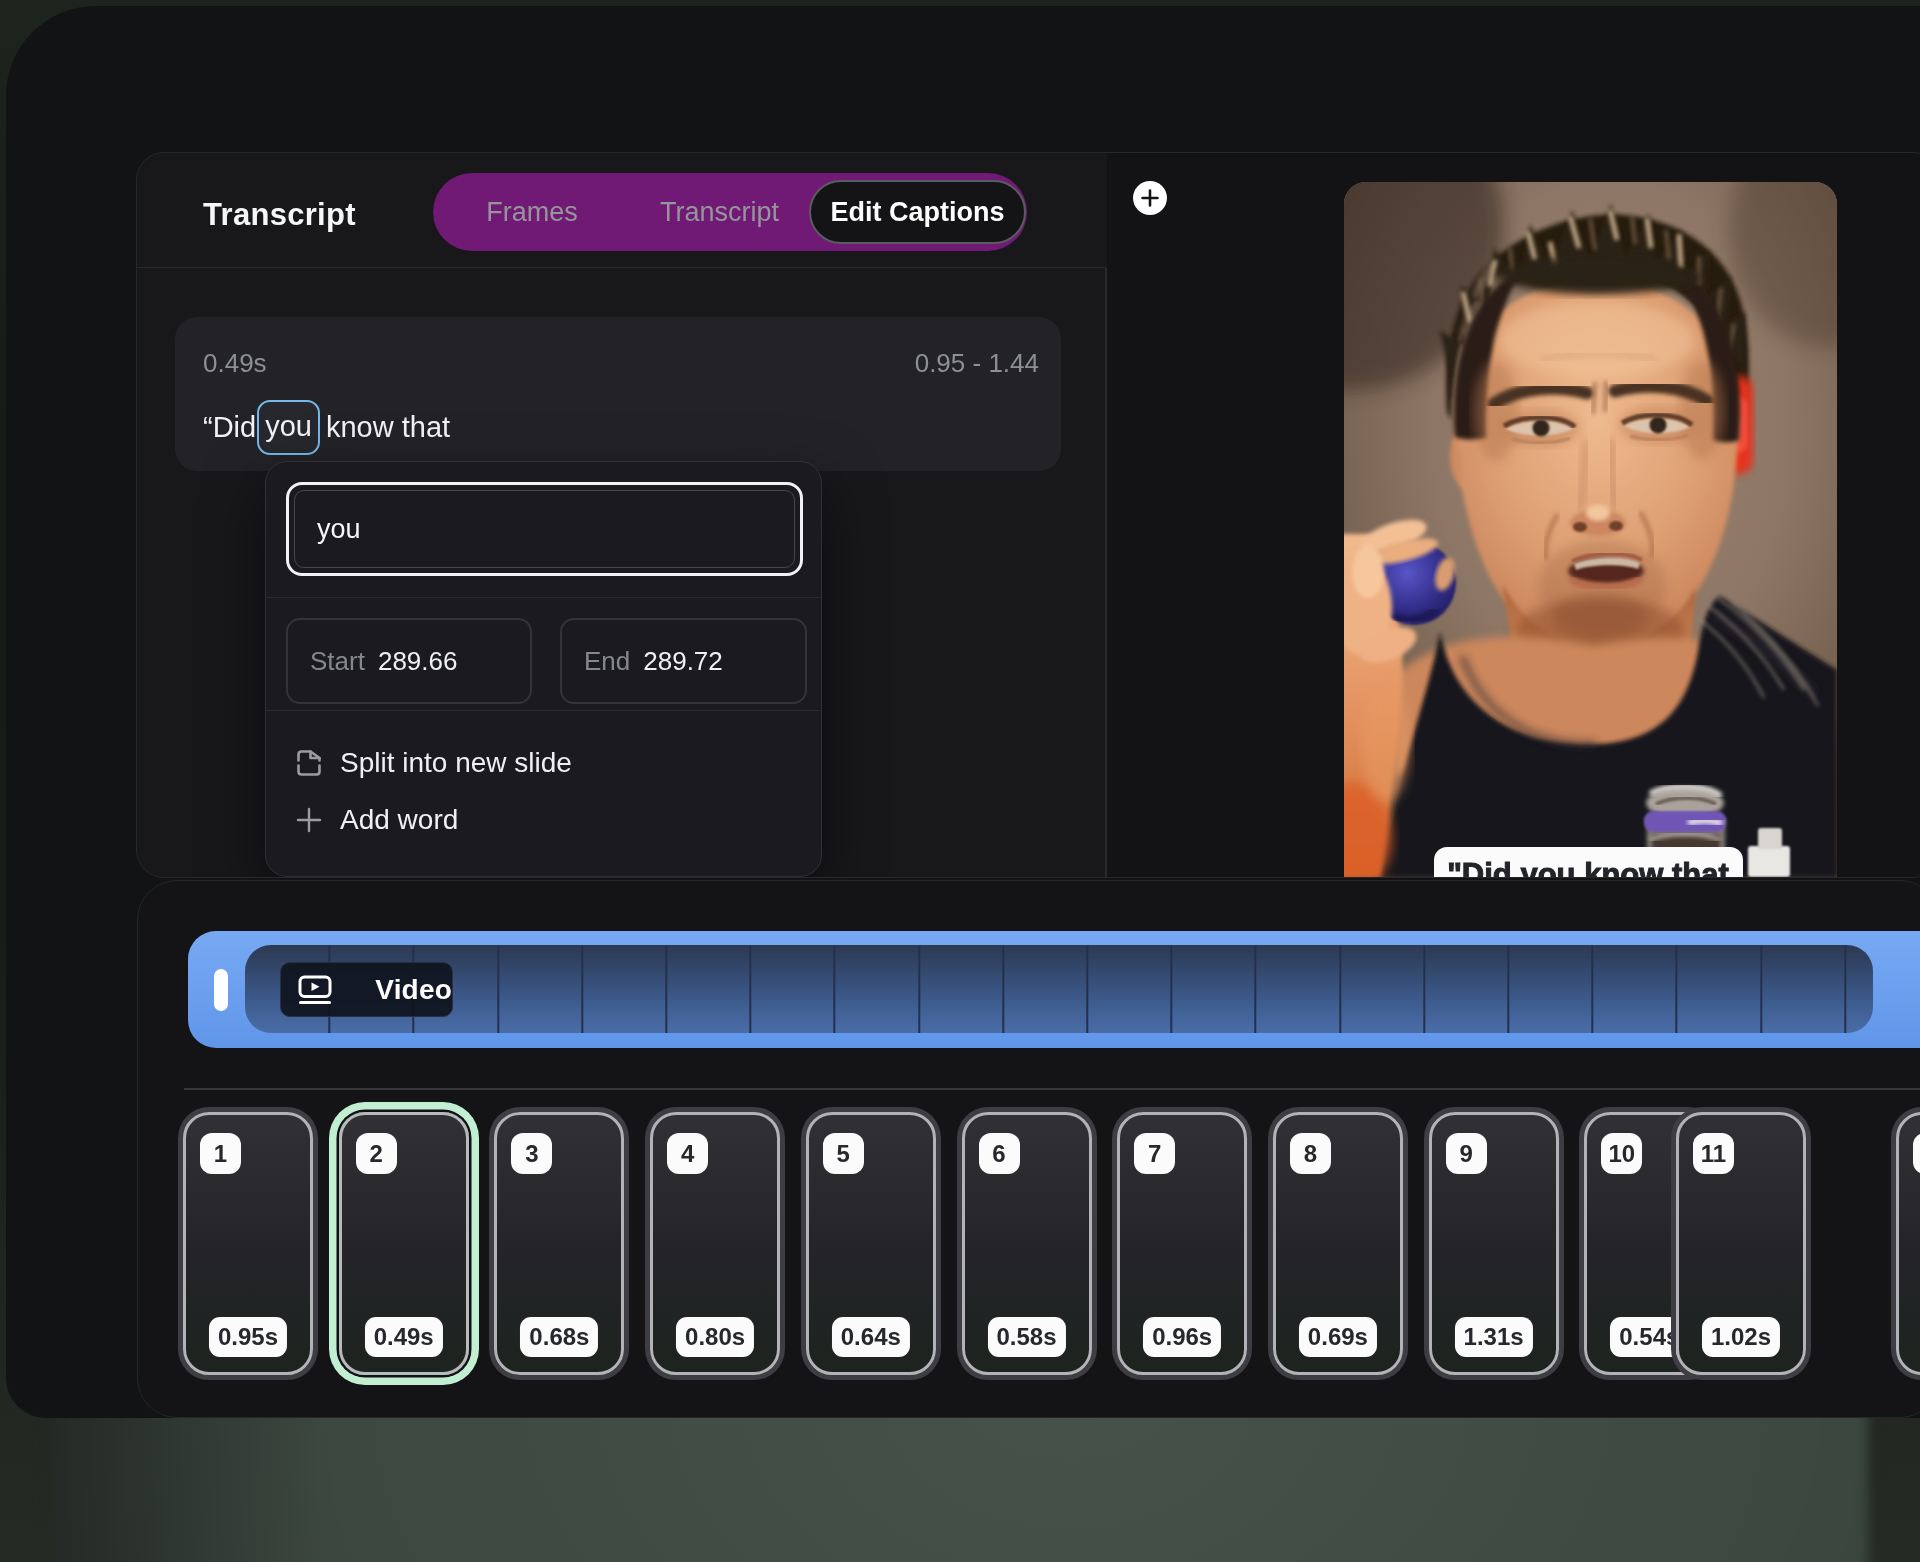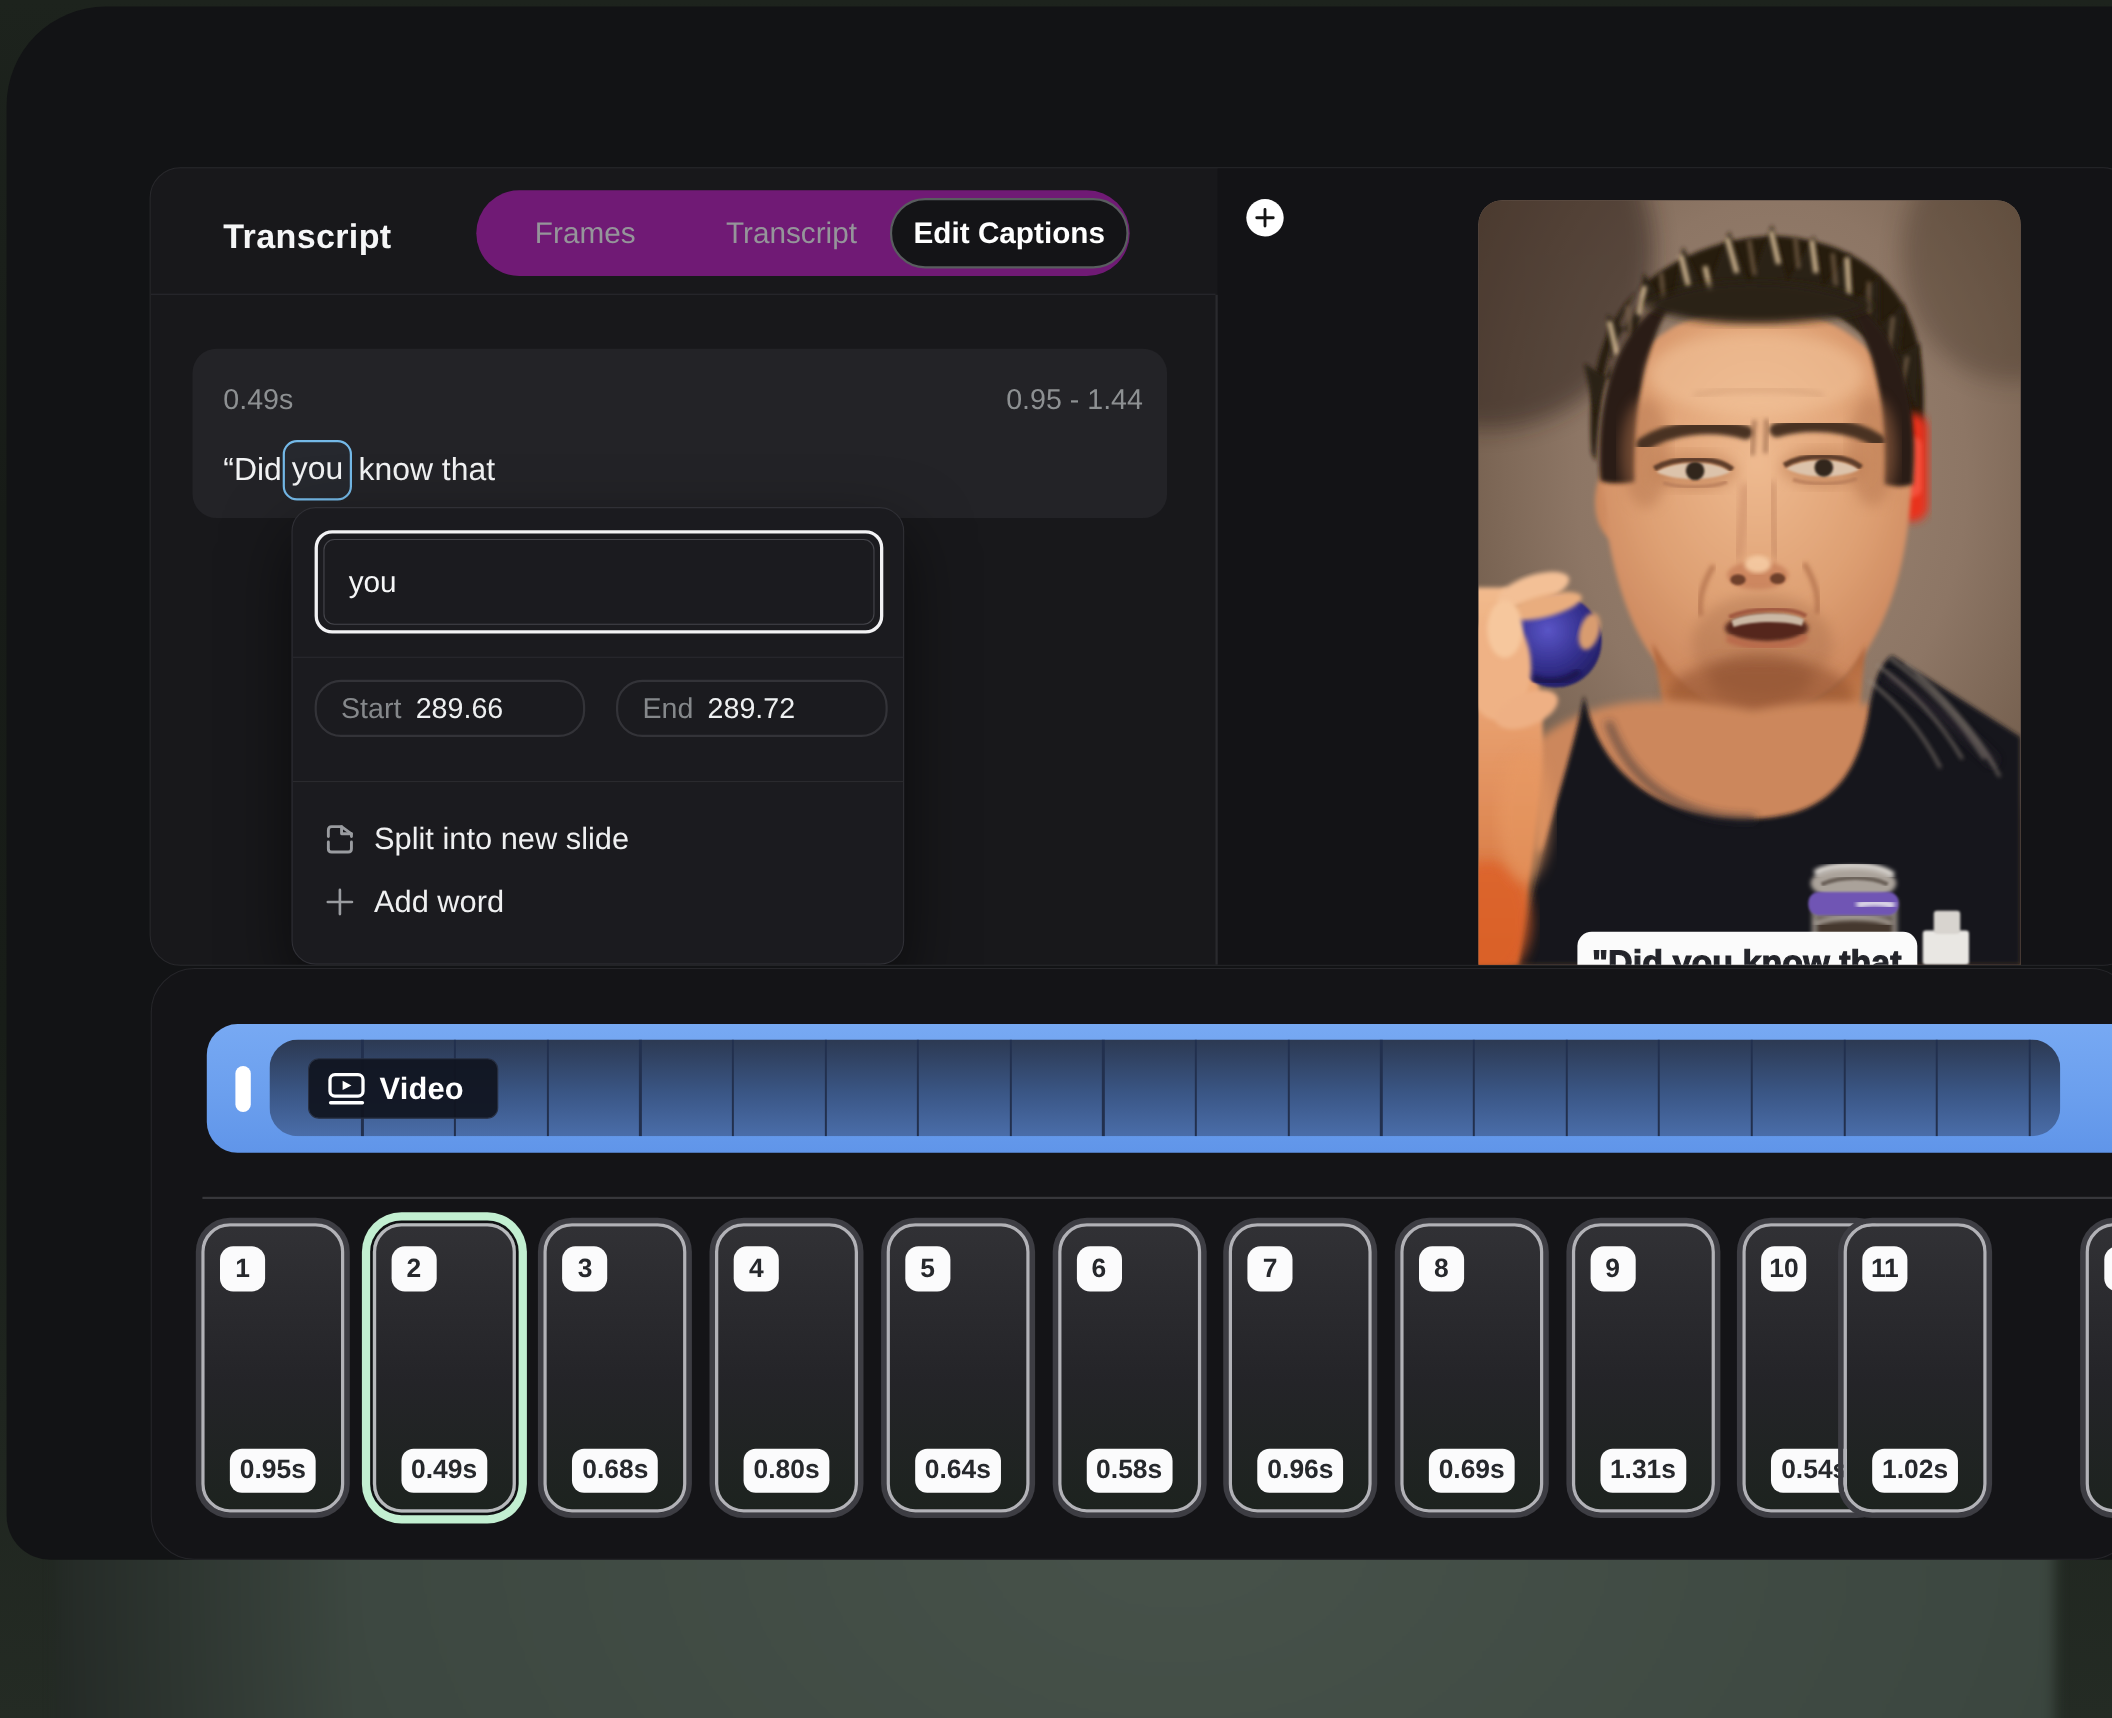--- a/index.html
+++ b/index.html
@@ -48,21 +48,21 @@
 
   .popup {
     position:absolute; left:128px; top:308px; width:557px; height:416px;
     background:#1b1b1f; border:1px solid #303036; border-radius:22px;
     box-shadow:0 24px 60px rgba(0,0,0,.55);
   }
   .pInput { position:absolute; left:20px; top:20px; width:517px; height:94px; border:3px solid #f2f2f4; border-radius:16px; }
   .pInputInner { position:absolute; left:5px; top:5px; right:5px; bottom:5px; border:1px solid #46464c; border-radius:10px; display:flex; align-items:center; padding-left:22px; font-size:27px; color:#f5f6f7; }
   .pDiv1 { position:absolute; left:0; top:135px; width:100%; height:1px; background:#2a2a2e; }
   .pDiv2 { position:absolute; left:0; top:248px; width:100%; height:1px; background:#2a2a2e; }
-  .pField { position:absolute; top:156px; height:52px; border:2px solid #333338; border-radius:24px; display:flex; align-items:center; padding-left:22px; font-size:26px; }
+  .pField { position:absolute; top:156px; height:86px; border:2px solid #333338; border-radius:14px; display:flex; align-items:center; padding-left:22px; font-size:26px; }
   .pField .lab { color:#85888b; margin-right:13px; }
   .pField .val { color:#eef0f1; }
   .pf1 { left:20px; width:246px; }
   .pf2 { left:294px; width:247px; }
   .pRow { position:absolute; left:28px; display:flex; align-items:center; color:#eff0f1; font-size:28px; }
   .pRow .ic { width:30px; height:30px; margin-right:16px; }
   .pr1 { top:285px; }
   .pr2 { top:342px; }
 
   .plusBtn { position:absolute; left:996px; top:28px; width:34px; height:34px; border-radius:50%; background:#fff; }
@@ -78,21 +78,21 @@
   }
   .track { position:absolute; left:50px; top:50px; right:-10px; height:117px; border-radius:28px; background:linear-gradient(180deg,#77a9f3 0%, #6b9fee 55%, #6095e9 100%); }
   .handle { position:absolute; left:26px; top:38px; width:14px; height:42px; border-radius:8px; background:#fff; }
   .trackInner {
     position:absolute; left:57px; top:14px; right:76px; height:88px; border-radius:26px;
     background:
       repeating-linear-gradient(to right, rgba(0,0,0,0) 0px, rgba(0,0,0,0) 82.2px, #22304e 82.2px, #22304e 84.2px),
       linear-gradient(180deg,#2c3952 0%, #3a5685 55%, #4a6da9 100%);
     background-position:1.3px 0, 0 0;
   }
-  .chip { position:absolute; left:92px; top:31px; width:173px; height:55px; border-radius:10px; background:rgba(17,21,33,.95); border:1px solid #283043; display:flex; align-items:center; padding-left:17px; }
+  .chip { position:absolute; left:92px; top:31px; width:173px; height:55px; border-radius:10px; background:rgba(17,21,33,.95); border:1px solid #283043; display:flex; align-items:center; padding-left:17px;justify-content:space-between; }
   .chip span { color:#fff; font-size:28px; font-weight:700; margin-left:13px; letter-spacing:.2px; }
   .botDiv { position:absolute; left:46px; top:207px; right:0; height:2px; background:#37373b; }
 
   .fcard {
     position:absolute; top:231px; width:130px; height:263px; border-radius:26px;
     border:3px solid #b2b2b7;
     background:linear-gradient(180deg,#313135 0%, #242428 55%, #1d231f 100%);
     box-shadow:0 0 0 5px #3d3d43;
   }
   .fcard.sel {

